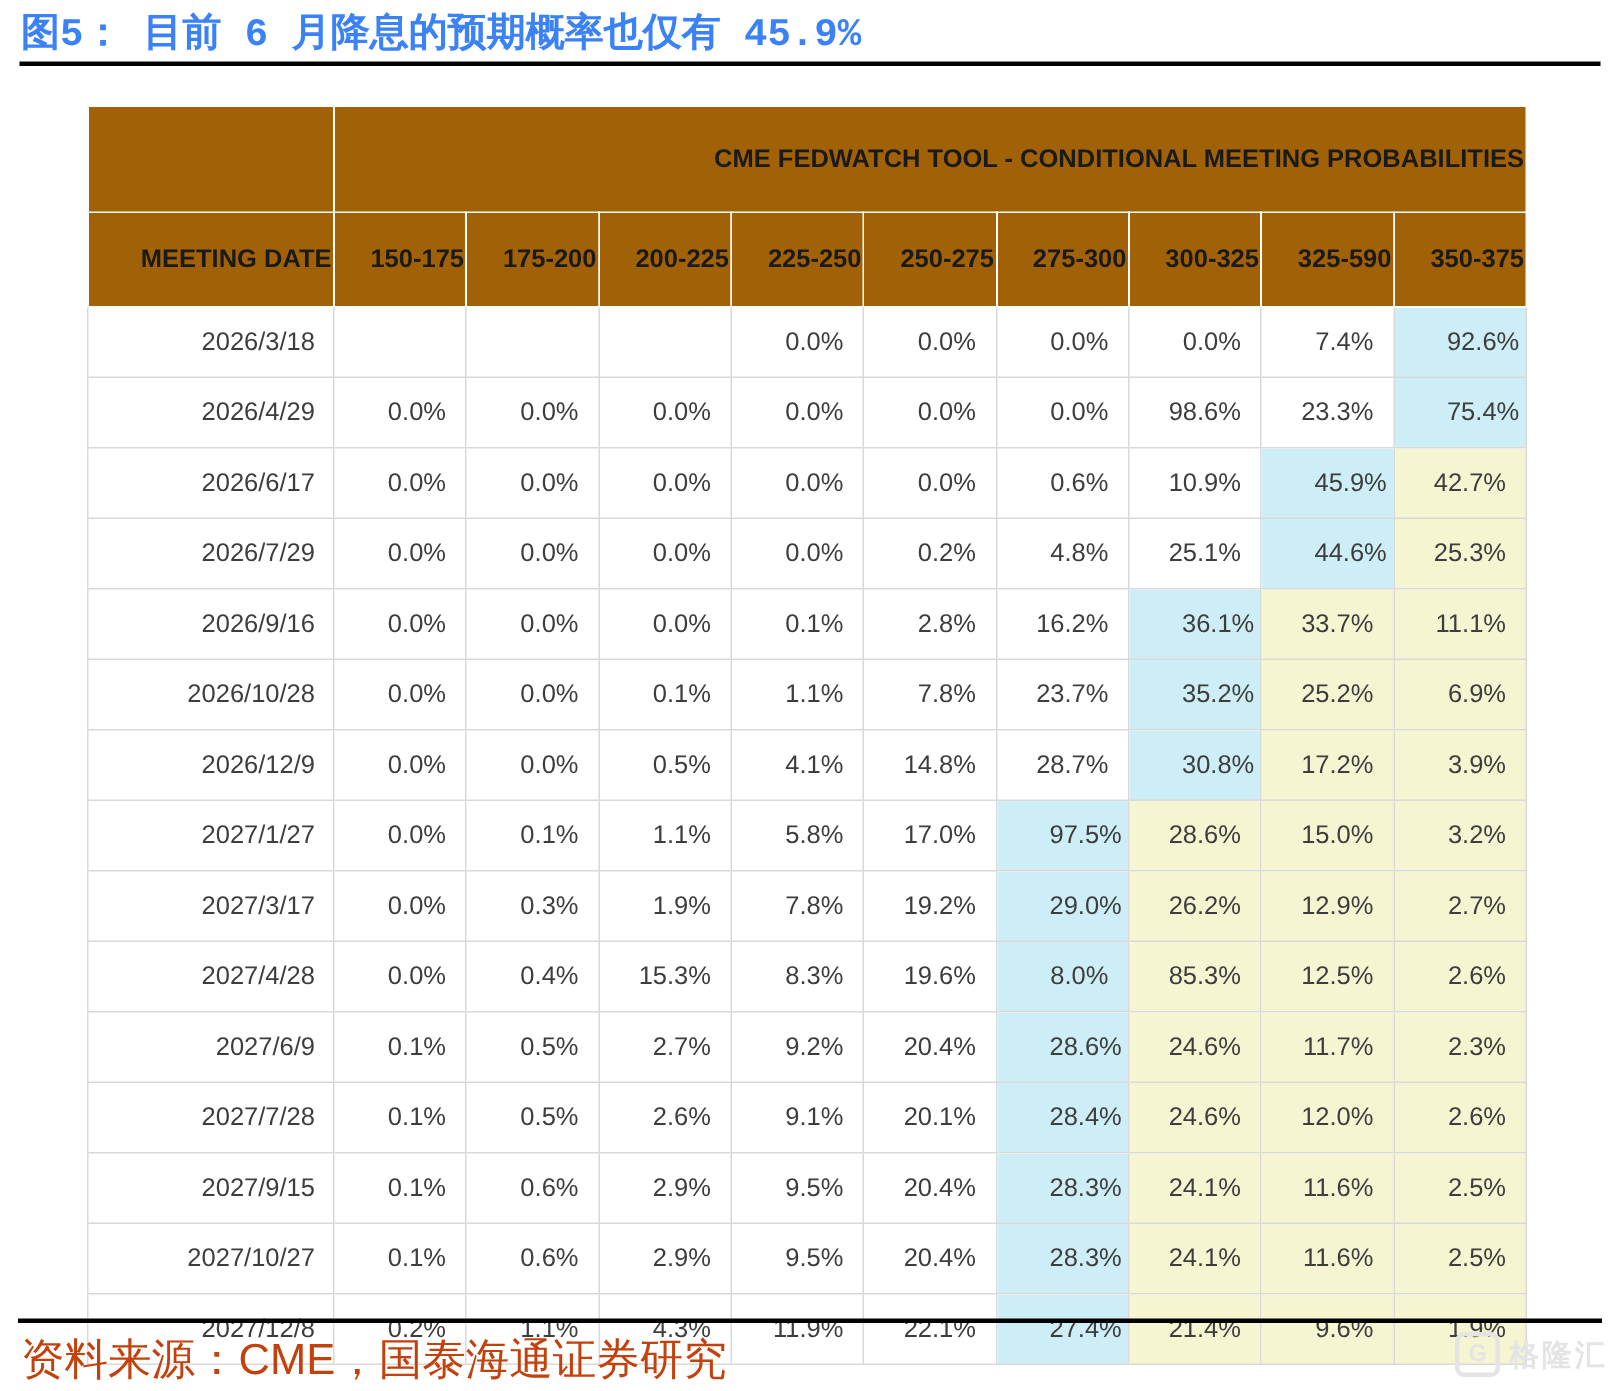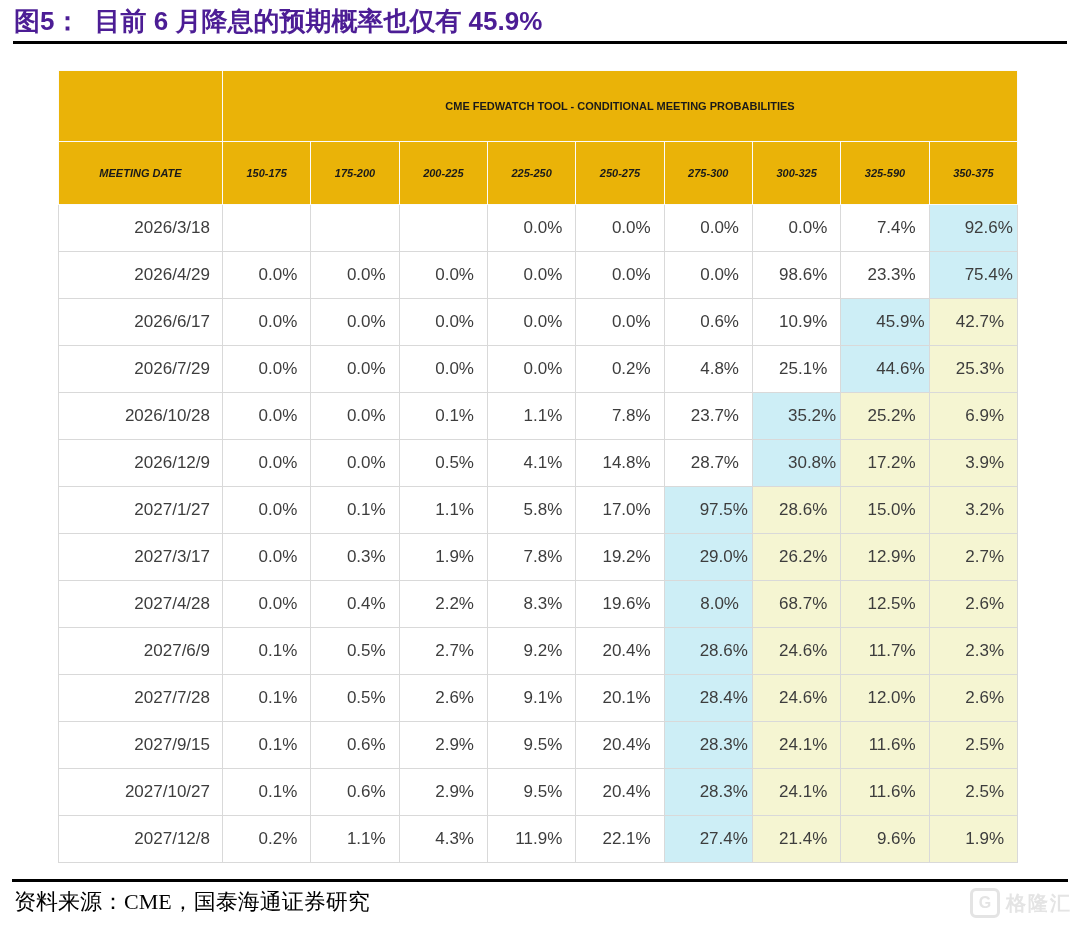--- a/index.html
+++ b/index.html
@@ -10,24 +10,24 @@
     background: #ffffff;
     font-family: "Liberation Sans", "DejaVu Sans", sans-serif;
     overflow: hidden;
   }
 
   
   .figure-title {
     position: absolute;
     left: 14px;
     top: 4px;
-    font-family: Liberation Sans, sans-serif;
+    font-family: Liberation Mono, monospace;
     font-weight: bold;
     font-size: 26px;
-    color: #4c1d95;
+    color: #3b82f6;
     white-space: nowrap;
   }
   .fig-text { margin-left: 14px; }
   .title-rule {
     position: absolute;
     left: 13px;
     right: 13px;
     top: 41px;
     height: 3px;
     background: #000000;
@@ -45,29 +45,29 @@
     table-layout: fixed;
     border-collapse: collapse;
   }
   th, td {
     border: 1px solid #d9d9d9;
     vertical-align: middle;
     overflow: hidden;
     white-space: nowrap;
   }
   thead th {
-    background: #eab308;
+    background: #a16207;
     border-color: #fbfbfb;
     color: #1a1a1a;
     font-weight: bold;
-    font-size: 11px;
-    text-align: center;
+    font-size: 17px;
+    text-align: right;
   }
   tr.banner-row th { height: 68px; }
-  tr.header-row th { height: 60px; font-style: italic; }
+  tr.header-row th { height: 60px; }
   tbody td {
     height: 44px;
     font-size: 17px;
     color: #3d3d3d;
     background: #ffffff;
     text-align: right;
   }
   td.date-cell { padding-right: 12px; }
   td.val-cell  { padding-right: 13px; }
   td.hl-blue   { background: var(--hl-blue, #cdeef6); padding-left: 35px; }
@@ -79,23 +79,23 @@
     left: 12px;
     right: 12px;
     top: 879px;
     height: 3px;
     background: #000000;
   }
   .source-line {
     position: absolute;
     left: 14px;
     top: 887px;
-    font-family: Liberation Serif, serif;
-    font-size: 22px;
-    color: #000000;
+    font-family: Liberation Sans, sans-serif;
+    font-size: 29px;
+    color: #c2410c;
     white-space: nowrap;
   }
 
   
   .watermark {
     position: absolute;
     right: 8px;
     top: 888px;
     display: flex;
     align-items: center;
@@ -206,20 +206,32 @@
             <td class="val-cell">0.0%</td>
             <td class="val-cell">0.0%</td>
             <td class="val-cell">0.0%</td>
             <td class="val-cell">0.2%</td>
             <td class="val-cell">4.8%</td>
             <td class="val-cell">25.1%</td>
             <td class="val-cell hl-blue">44.6%</td>
             <td class="val-cell hl-yellow">25.3%</td>
           </tr>
           <tr>
+            <td class="date-cell">2026/9/16</td>
+            <td class="val-cell">0.0%</td>
+            <td class="val-cell">0.0%</td>
+            <td class="val-cell">0.0%</td>
+            <td class="val-cell">0.1%</td>
+            <td class="val-cell">2.8%</td>
+            <td class="val-cell">16.2%</td>
+            <td class="val-cell hl-blue">36.1%</td>
+            <td class="val-cell hl-yellow">33.7%</td>
+            <td class="val-cell hl-yellow">11.1%</td>
+          </tr>
+          <tr>
             <td class="date-cell">2026/10/28</td>
             <td class="val-cell">0.0%</td>
             <td class="val-cell">0.0%</td>
             <td class="val-cell">0.1%</td>
             <td class="val-cell">1.1%</td>
             <td class="val-cell">7.8%</td>
             <td class="val-cell">23.7%</td>
             <td class="val-cell hl-blue">35.2%</td>
             <td class="val-cell hl-yellow">25.2%</td>
             <td class="val-cell hl-yellow">6.9%</td>
@@ -257,25 +269,25 @@
             <td class="val-cell">19.2%</td>
             <td class="val-cell hl-blue">29.0%</td>
             <td class="val-cell hl-yellow">26.2%</td>
             <td class="val-cell hl-yellow">12.9%</td>
             <td class="val-cell hl-yellow">2.7%</td>
           </tr>
           <tr>
             <td class="date-cell">2027/4/28</td>
             <td class="val-cell">0.0%</td>
             <td class="val-cell">0.4%</td>
-            <td class="val-cell">2.2%</td>
+            <td class="val-cell">15.3%</td>
             <td class="val-cell">8.3%</td>
             <td class="val-cell">19.6%</td>
             <td class="val-cell hl-blue">8.0%</td>
-            <td class="val-cell hl-yellow">68.7%</td>
+            <td class="val-cell hl-yellow">85.3%</td>
             <td class="val-cell hl-yellow">12.5%</td>
             <td class="val-cell hl-yellow">2.6%</td>
           </tr>
           <tr>
             <td class="date-cell">2027/6/9</td>
             <td class="val-cell">0.1%</td>
             <td class="val-cell">0.5%</td>
             <td class="val-cell">2.7%</td>
             <td class="val-cell">9.2%</td>
             <td class="val-cell">20.4%</td>

